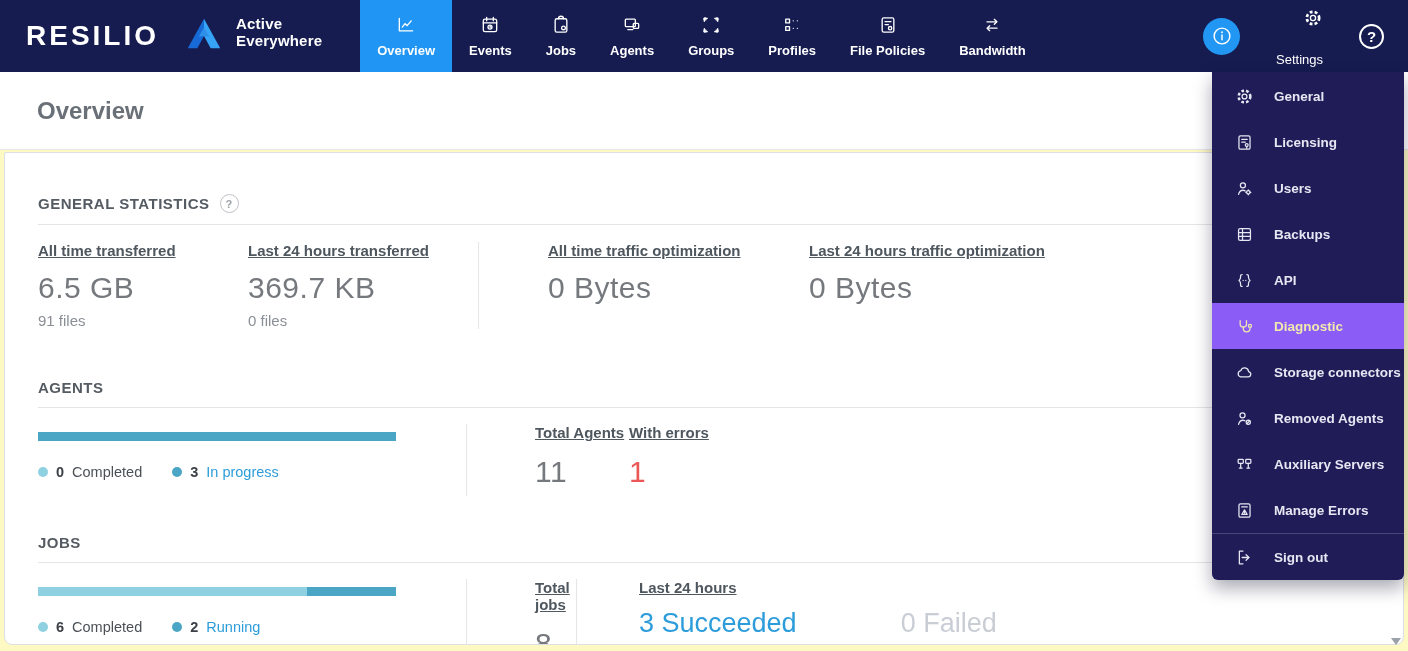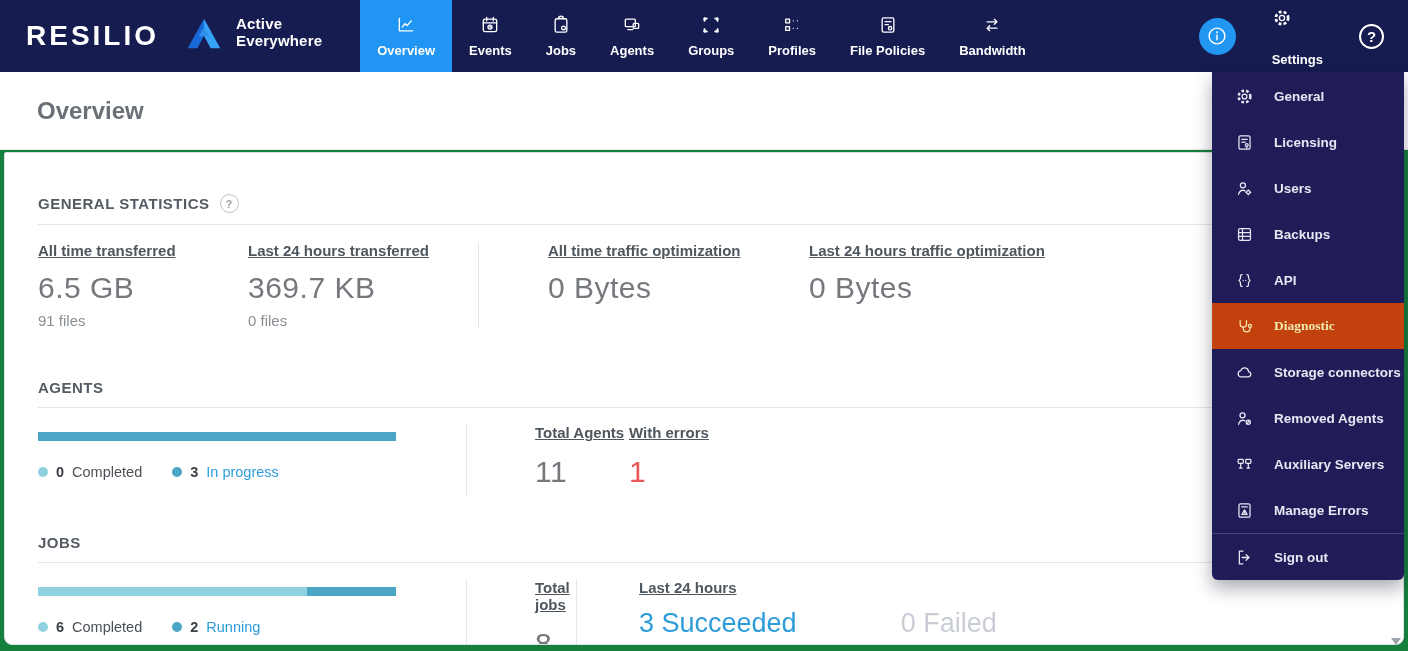--- a/index.html
+++ b/index.html
@@ -16,31 +16,31 @@
   .nav-tabs { display:flex; height:72px; }
   .nav-tab { display:flex; flex-direction:column; align-items:center; justify-content:center;
     gap:8px; padding:0 17px; min-width:62px; font-size:13px; font-weight:600; cursor:pointer; }
   .nav-tab.active { background:#2095f3; }
   .nav-tab .icon, .menu-item .icon { display:inline-flex; }
   .nav-tab svg { width:20px; height:20px; }
   .nav-right { margin-left:auto; display:flex; align-items:center; gap:36px; padding-right:24px; }
   .info-btn { width:37px; height:37px; border-radius:50%; background:#2196f3; display:flex;
     align-items:center; justify-content:center; cursor:pointer; }
   .info-btn svg { width:22px; height:22px; }
-  .settings-btn { display:flex; flex-direction:column; align-items:flex-start; gap:21px;
-    font-size:13px; font-weight:700; cursor:pointer; padding-top:2px; }
+  .settings-btn { display:flex; flex-direction:column; align-items:flex-end; gap:21px;
+    font-size:13px; font-weight:400; cursor:pointer; padding-top:2px; }
   .settings-btn svg { width:20px; height:20px; }
   .help-btn { width:25px; height:25px; border-radius:50%; border:2px solid #fff; display:flex;
     align-items:center; justify-content:center; font-size:15px; font-weight:bold; cursor:pointer; }
 
   
   .page-header { position:absolute; top:72px; left:0; right:0; height:78px; background:#fff;
     border-bottom:1px solid #e4e6e9; z-index:1; }
   .page-title { margin-left:37px; line-height:78px; font-size:24px; font-weight:600; color:#6a7077; }
-  .page-body { position:absolute; top:150px; left:0; right:0; bottom:0; background:#15803d; }
+  .page-body { position:absolute; top:150px; left:0; right:0; bottom:0; background:#fef9c3; }
   .content-card { position:absolute; top:2px; left:4px; right:4px; bottom:6px; background:#fff;
     border:1px solid #dcdfe3; border-radius:2px 2px 8px 8px; padding:0 29px 0 33px; overflow:hidden; }
 
   .sec-h { display:flex; align-items:center; gap:10px; font-size:15px; font-weight:bold;
     color:#555b63; letter-spacing:.5px; }
   .sec-h.first { padding-top:41px; }
   .sec-h.later { margin-top:50px; }
   .sec-h.jobs { margin-top:38px; }
   .q-icon { width:19px; height:19px; border-radius:50%; border:1.5px solid #bfc3c8; color:#9aa0a6;
     font-size:11px; font-weight:bold; display:inline-flex; align-items:center; justify-content:center; cursor:pointer; }
@@ -77,21 +77,21 @@
   .result-row { display:flex; gap:104px; margin-top:12px; }
   .succeeded { font-size:27px; font-weight:400; color:#2d9cdb; }
   .failed { font-size:27px; font-weight:400; color:#c9cdd4; }
 
   
   .settings-menu { position:absolute; top:72px; right:4px; width:192px; background:#201c58;
     border-radius:0 0 6px 6px; box-shadow:0 8px 18px rgba(10,10,40,.35); z-index:40; padding-top:1px; overflow:hidden; }
   .menu-item { height:46px; display:flex; align-items:center; padding:0 10px 0 23px; gap:20px;
     color:#e6e7f2; font-size:13.5px; font-weight:600; cursor:pointer; white-space:nowrap; }
   .menu-item svg { width:19px; height:19px; flex:none; }
-  .menu-item.active { background:#c2410c; color:#efeaae;font-family:Liberation Serif, serif; }
+  .menu-item.active { background:#8b5cf6; color:#efeaae; }
   .menu-divider { height:1px; background:rgba(255,255,255,.18); }
 
   
   .scroll-corner { position:absolute; right:3px; bottom:2px; width:18px; height:16px;
     display:flex; align-items:center; justify-content:center; cursor:pointer; z-index:50; }
   .scroll-corner i { width:0; height:0; border-left:5px solid transparent;
     border-right:5px solid transparent; border-top:7px solid #9aa1a8; display:block; }
 </style>
 </head>
 <body>

